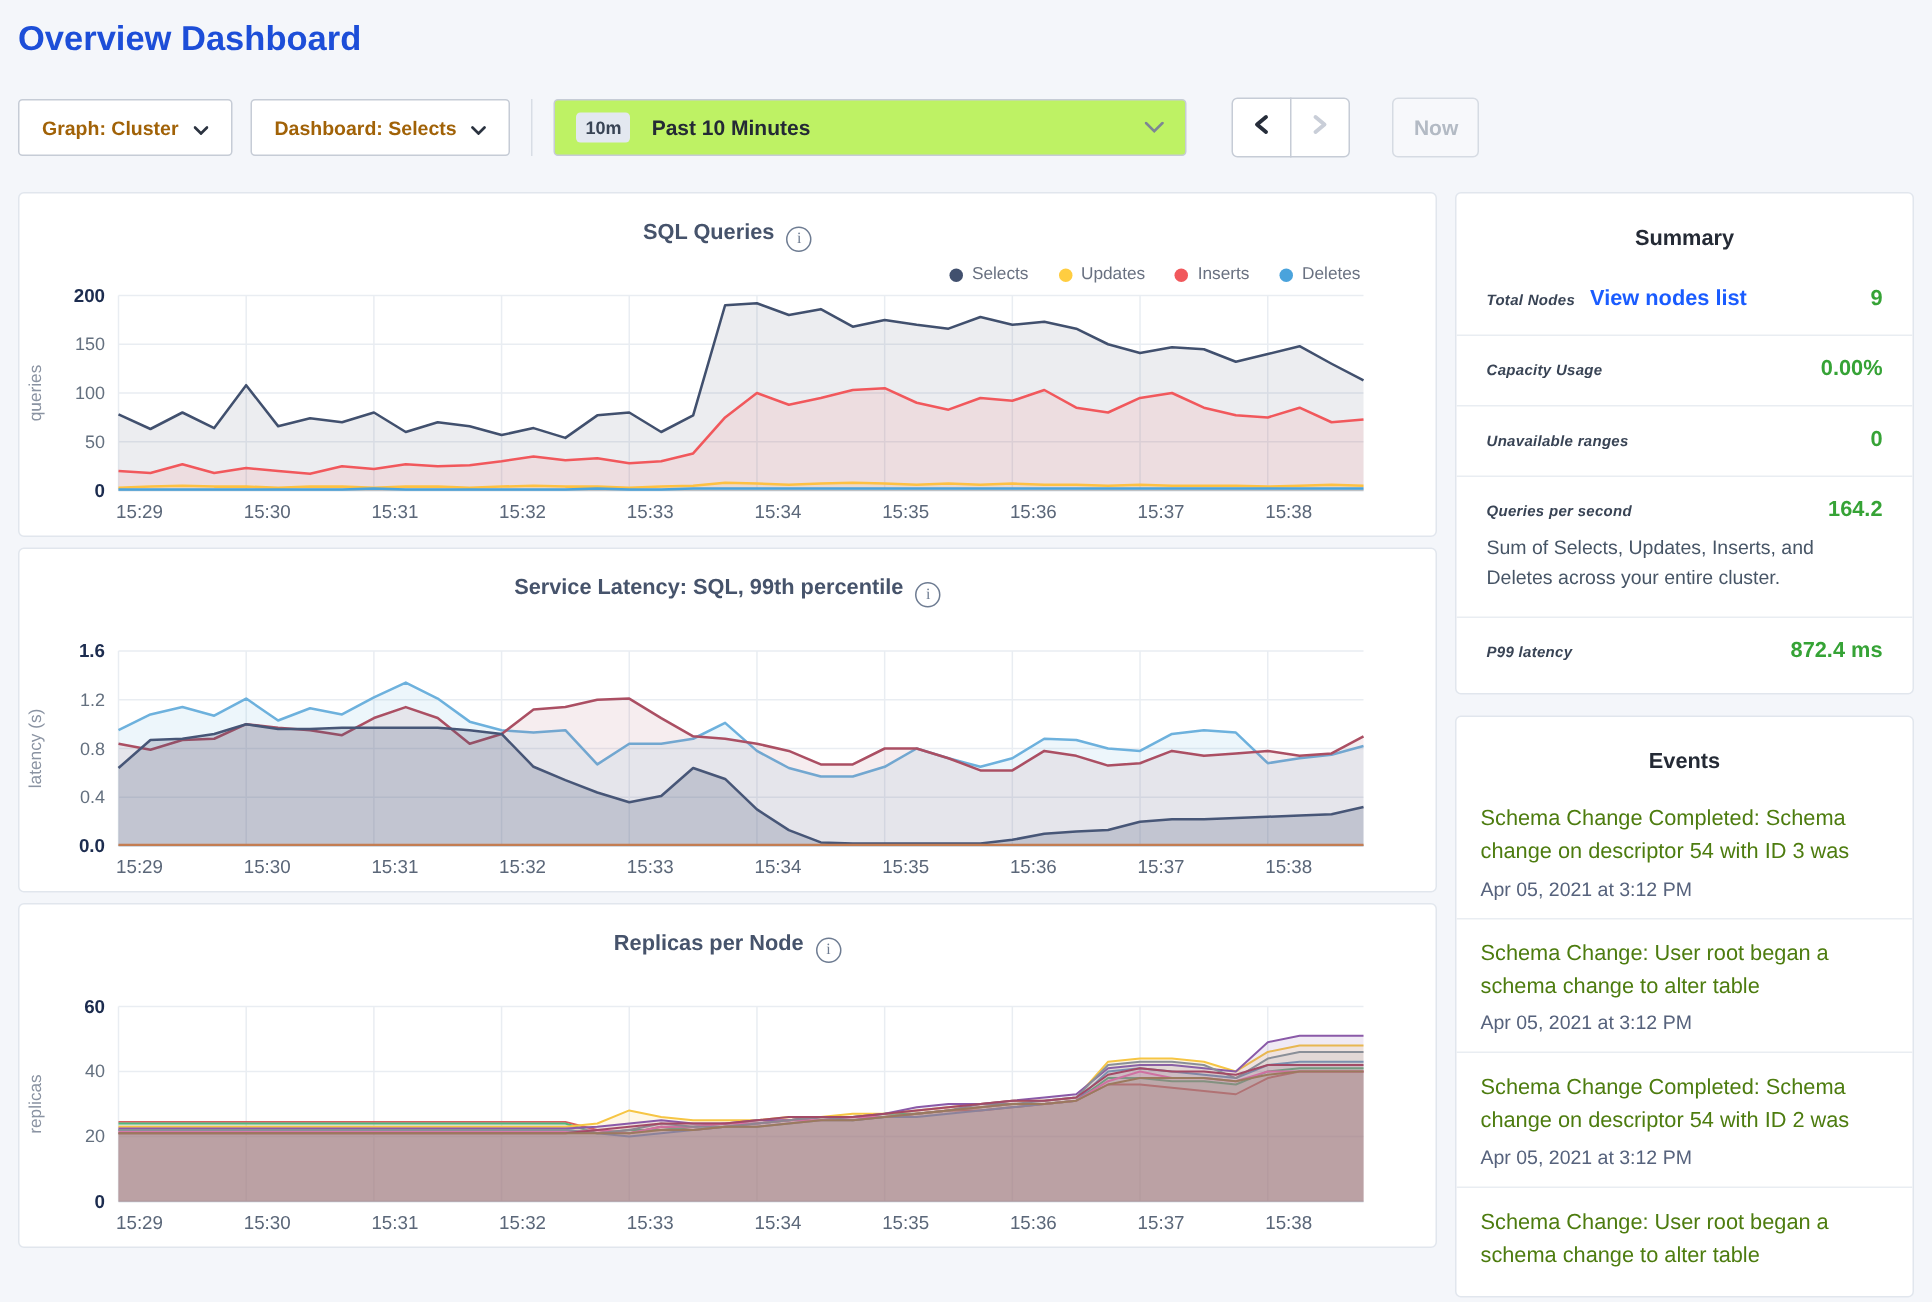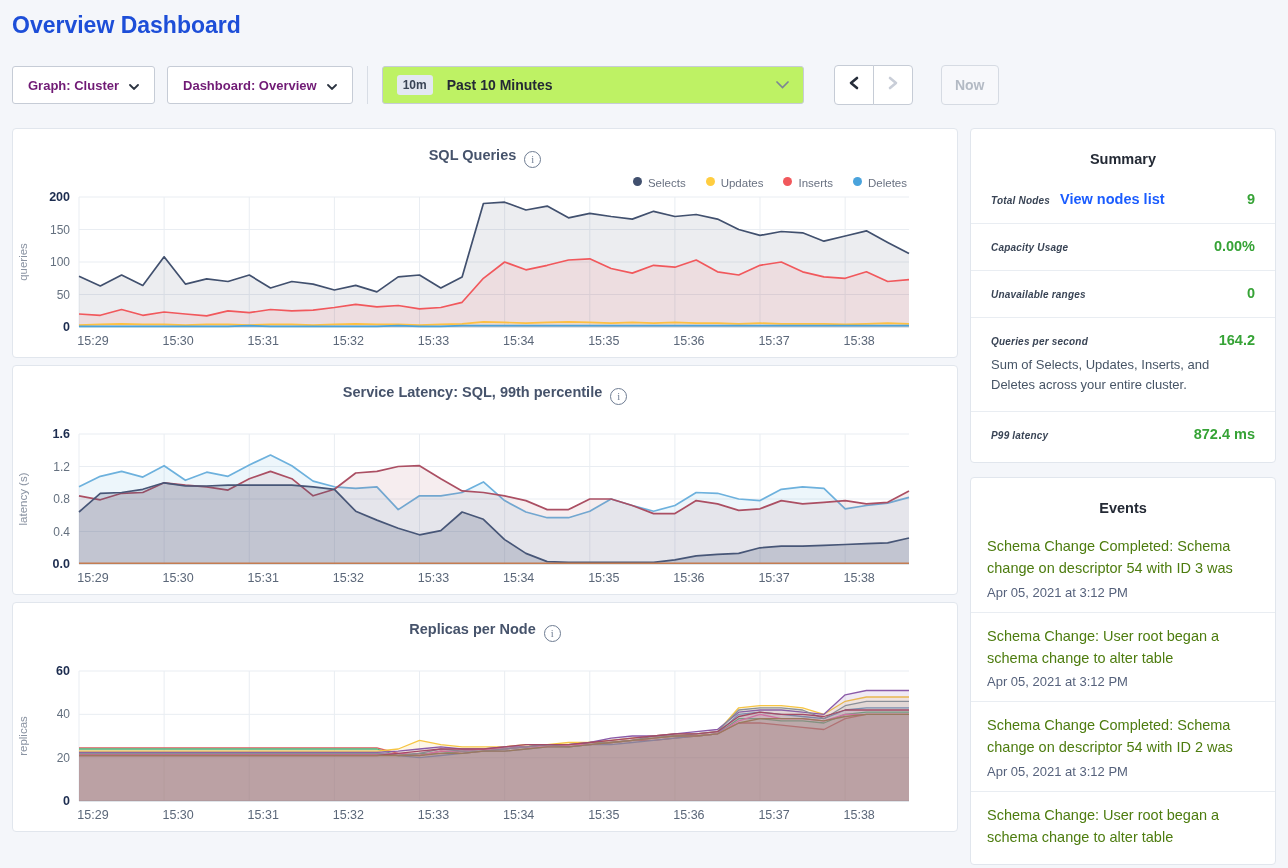--- a/index.html
+++ b/index.html
@@ -15,21 +15,21 @@
     position:absolute; left:12px; top:12px;
     font-size:23px; font-weight:600; color:#1d4ed8;
   }
   .controls {
     position:absolute; left:12px; top:66px; height:38px;
     display:flex; align-items:center; gap:12px;
   }
   .drop-btn {
     height:38px; background:#fff; border:1px solid #c6ccd6; border-radius:3px;
     display:inline-flex; align-items:center; gap:10px; padding:0 15px;
-    font-size:13px; font-weight:700; color:#701a75; cursor:pointer;
+    font-size:13px; font-weight:700; color:#a16207; cursor:pointer;
   }
   .v-divider { width:1px; height:38px; background:#d8dde5; margin:0 2px; }
   .time-widget {
     width:422px; height:38px; background:#bef264; border:1px solid #c6ccd6; border-radius:3px;
     display:flex; align-items:center; padding:0 14px; cursor:pointer;
   }
   .time-badge {
     background:#e3e8f0; border-radius:3px; padding:3px 6px;
     font-size:12px; font-weight:700; color:#394455; margin-right:14px;
   }
@@ -61,21 +61,21 @@
   }
   .info-icon {
     display:inline-flex; width:17px; height:17px; border:1.5px solid #6e7c92; border-radius:50%;
     align-items:center; justify-content:center; font-size:10.5px; font-weight:400;
     color:#6e7c92; margin-left:8px; vertical-align:-3px;
     font-family:"Liberation Serif", serif;
   }
   .legend {
     position:absolute; top:48px; right:50px; display:flex; gap:20px; align-items:center;
   }
-  .legend-item { display:flex; gap:6px; }
+  .legend-item { display:flex; align-items:center; gap:6px; }
   .legend-dot { width:9px; height:9px; border-radius:50%; }
   .legend-label { font-size:11.5px; color:#697181; }
   .chart-svg-wrap { position:absolute; left:0; top:58px; width:100%; height:170px; }
   .chart-svg-wrap svg { display:block; width:100%; height:100%; }
   
   .panel-title {
     text-align:center; font-size:14.5px; font-weight:700; color:#242a35; padding:22px 0 8px;
   }
   .sum-row { padding:14px 20px 16px; border-top:1px solid #e9edf2; margin:0 0; }
   .sum-row.first { border-top:none; padding-top:16px; }
@@ -100,21 +100,21 @@
 <div class="controls">
   <div class="drop-btn">
     <span>Graph: Cluster</span>
     <span>
       <svg width="10" height="6" viewBox="0 0 10 6">
           <polyline points="1,1 5,5 9,1" fill="none" stroke="#2b3340" stroke-width="1.8" stroke-linecap="round"></polyline>
         </svg>
     </span>
   </div>
   <div class="drop-btn">
-    <span>Dashboard: Overview</span>
+    <span>Dashboard: Selects</span>
     <span>
       <svg width="10" height="6" viewBox="0 0 10 6">
           <polyline points="1,1 5,5 9,1" fill="none" stroke="#2b3340" stroke-width="1.8" stroke-linecap="round"></polyline>
         </svg>
     </span>
   </div>
   <div class="v-divider"></div>
   <div class="time-widget">
     <span class="time-badge">10m</span>
     <span class="time-label">Past 10 Minutes</span>

